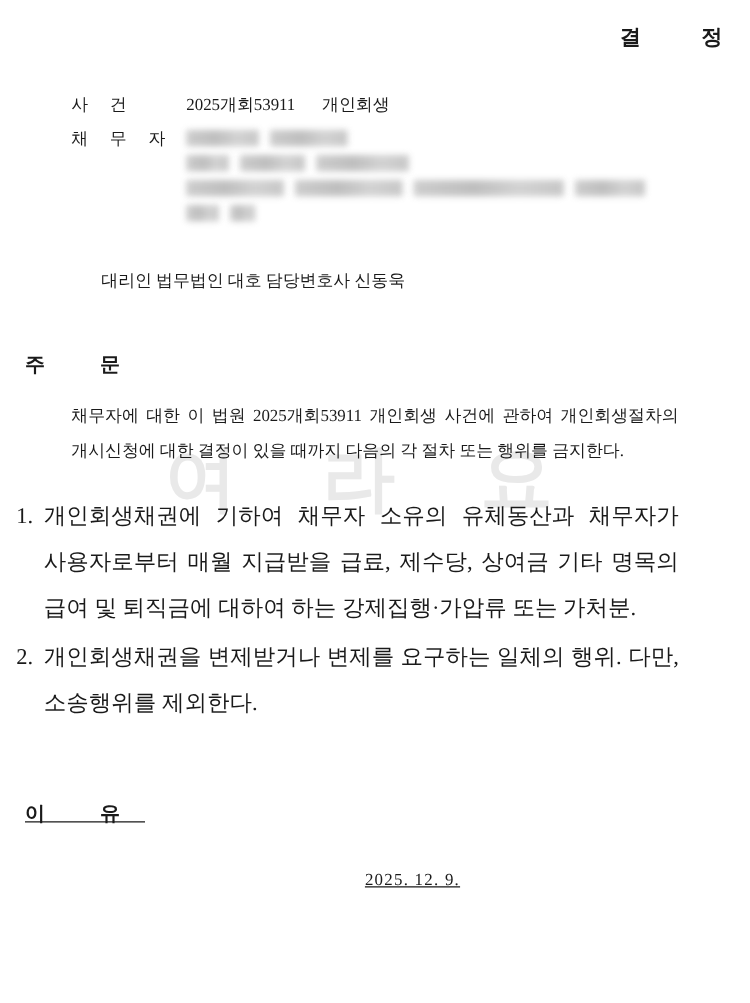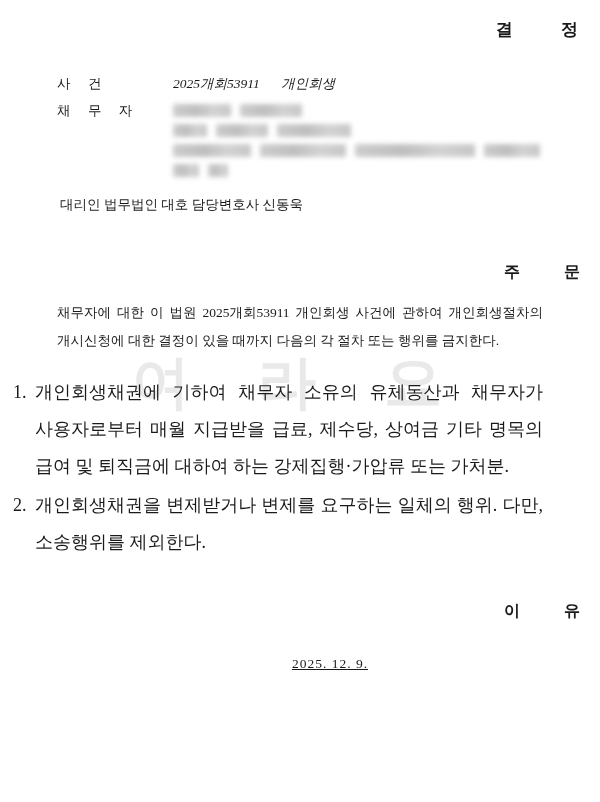--- a/index.html
+++ b/index.html
@@ -66,30 +66,28 @@
 
   .fields {
     margin-top: 34px;
     padding-left: 57px;
     font-size: 13.5px;
   }
   .field-row {
     display: flex;
     align-items: flex-start;
     margin-bottom: 9px;
-    gap: 24px;
   }
   .field-label {
     width: 92px;
     flex: 0 0 92px;
     letter-spacing: 7px;
   }
   .field-value {
     flex: 1 1 auto;
-    font-style: italic;
   }
   .field-value .case-no {
     margin-right: 18px;
   }
 
   
   .redact-block {
     padding-top: 2px;
   }
   .redact-line {
@@ -102,37 +100,38 @@
   .redact {
     display: inline-block;
     height: 13px;
     border-radius: 1px;
     background: linear-gradient(90deg, #c9c9c9, #b9b9b9 40%, #cfcfcf 70%, #c2c2c2);
     filter: blur(2.4px);
     opacity: 0.92;
   }
 
   .agent-line {
-    margin-top: 12px;
-    padding-left: 60px;
+    margin-top: 32px;
+    padding-left: 81px;
     font-size: 13.5px;
   }
 
   .section-heading {
-    text-align: right;
+    text-align: left;
     font-size: 16px;
     font-weight: 700;
     letter-spacing: 20px;
     text-indent: 20px;
   }
   .heading-ju {
     margin-top: 48px;
   }
   .heading-iyu {
-    margin-top: 40px;
+    margin-top: 60px;
+    text-decoration: underline;
   }
 
   .body-text {
     margin-top: 16px;
     padding: 0 57px 0 57px;
     font-size: 13.5px;
     line-height: 2.05;
     text-align: justify;
     word-break: keep-all;
   }

